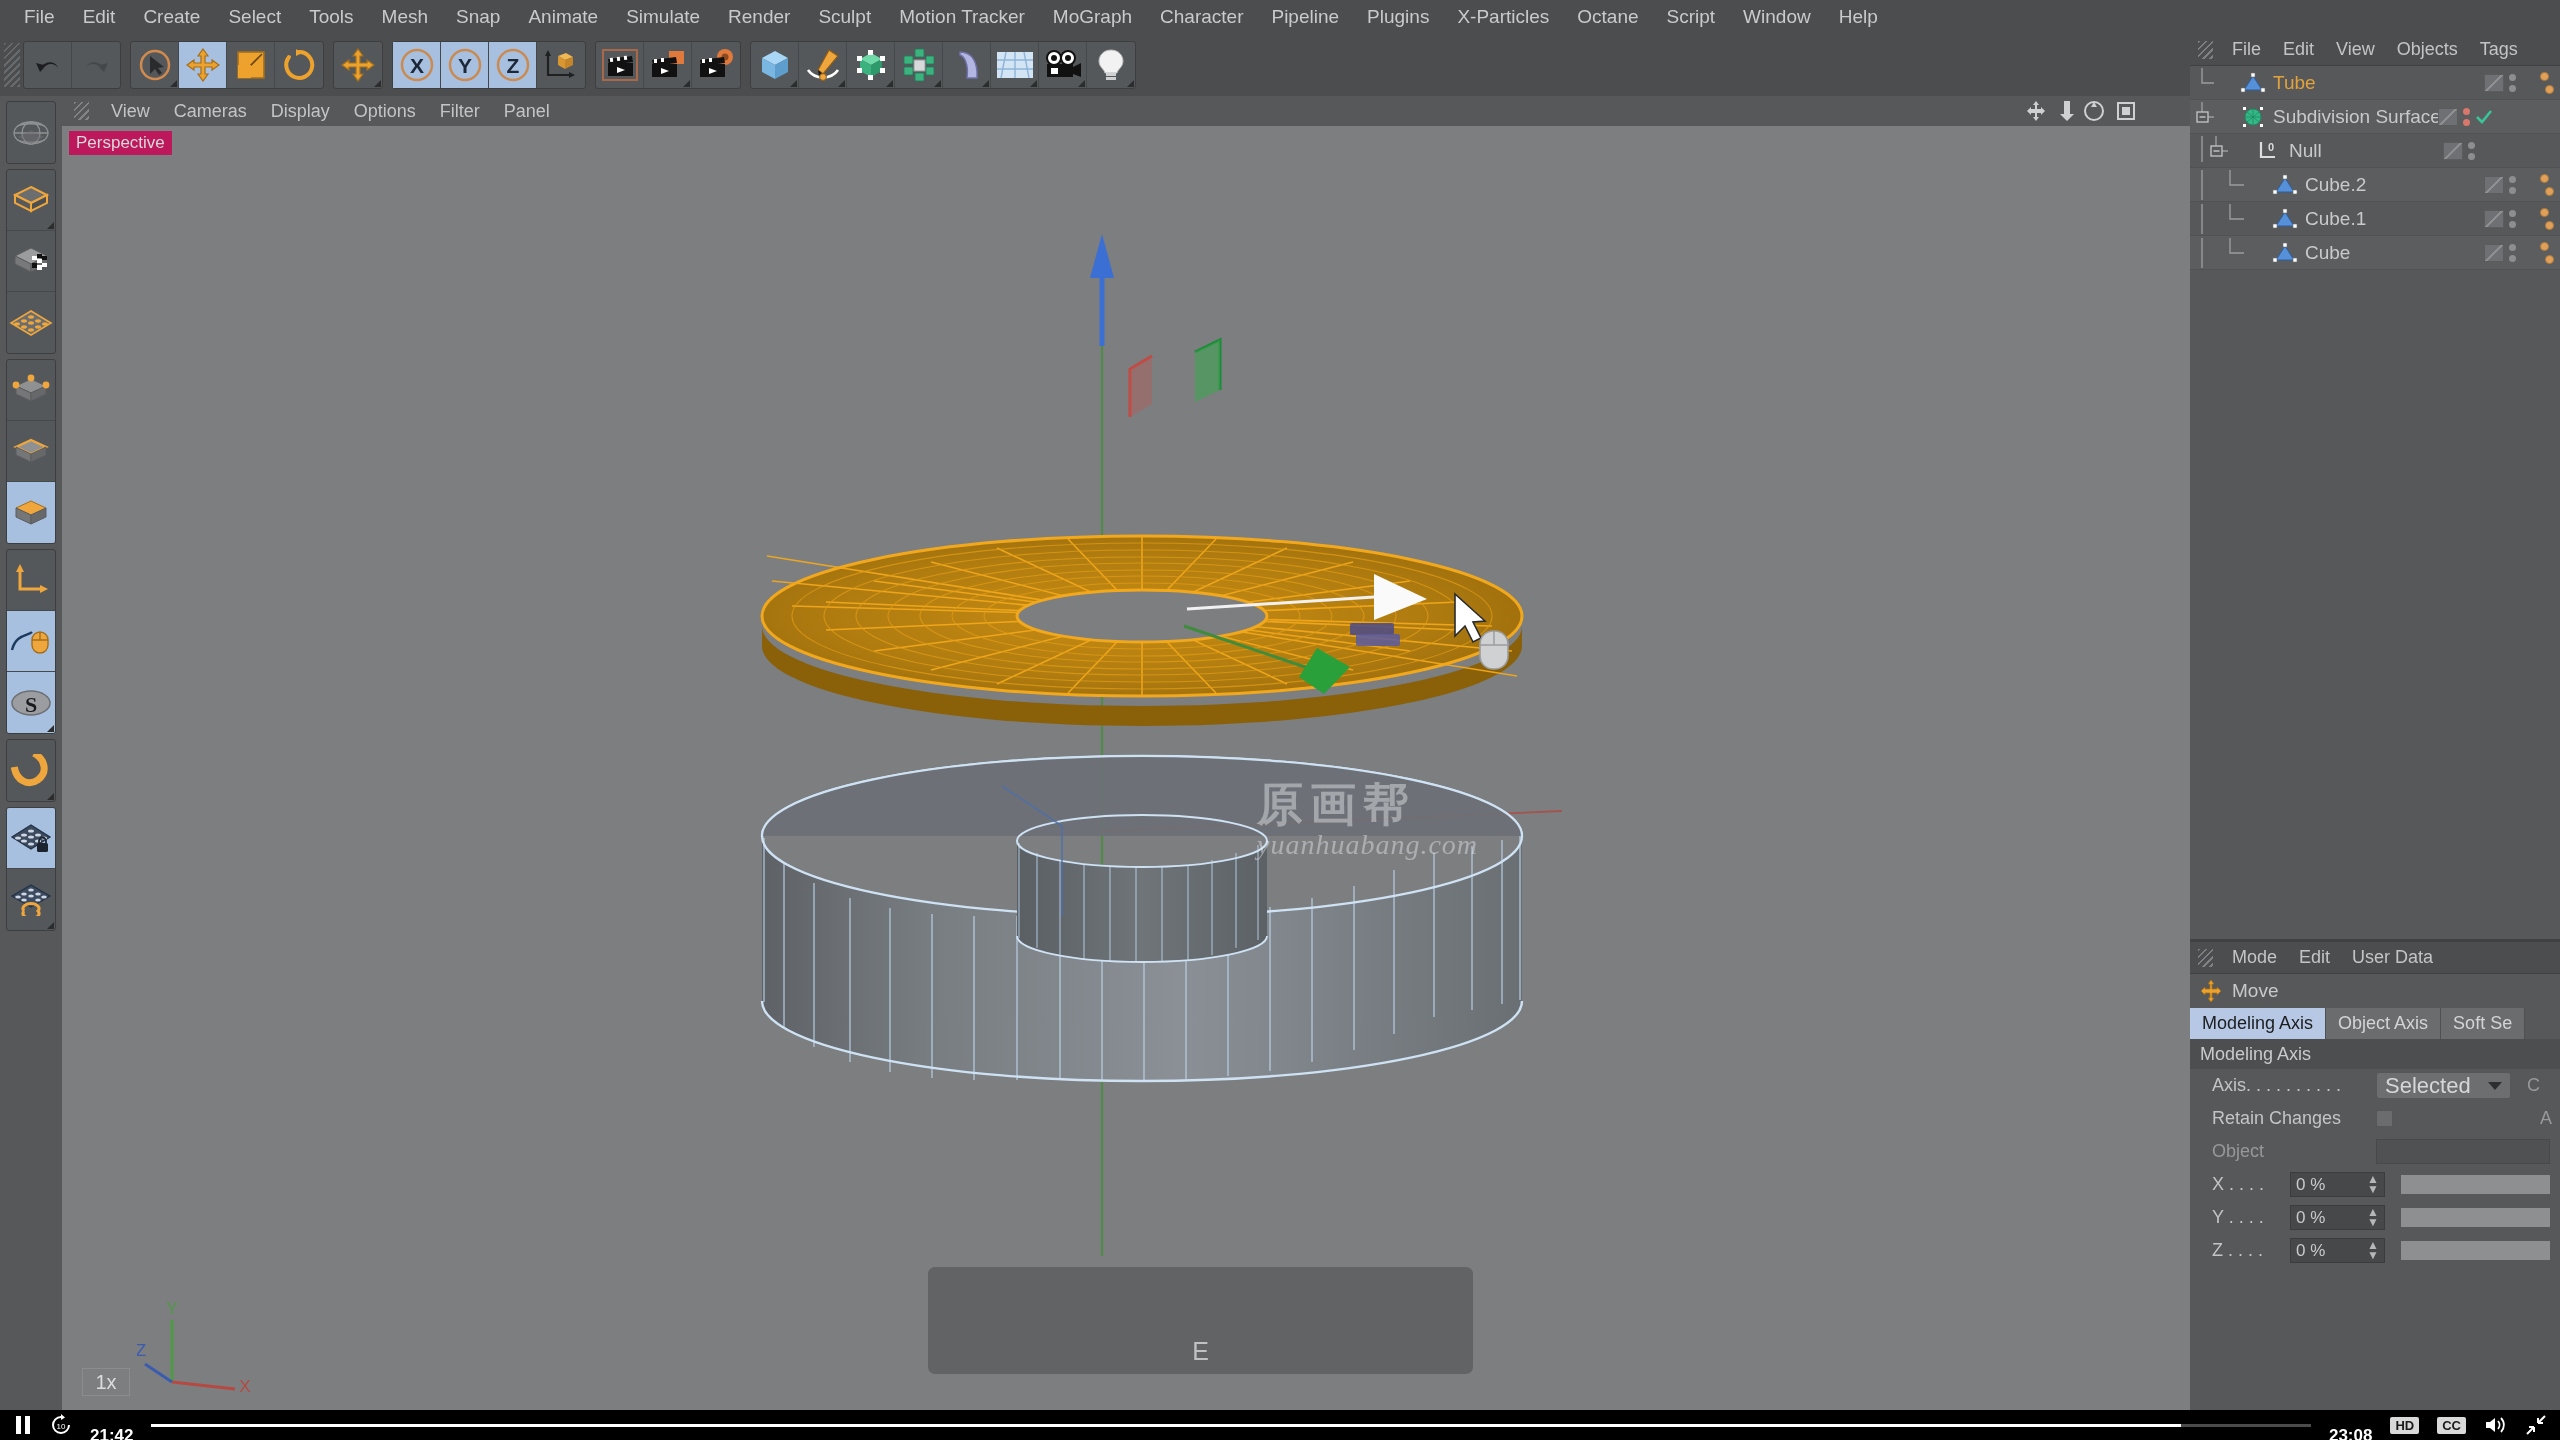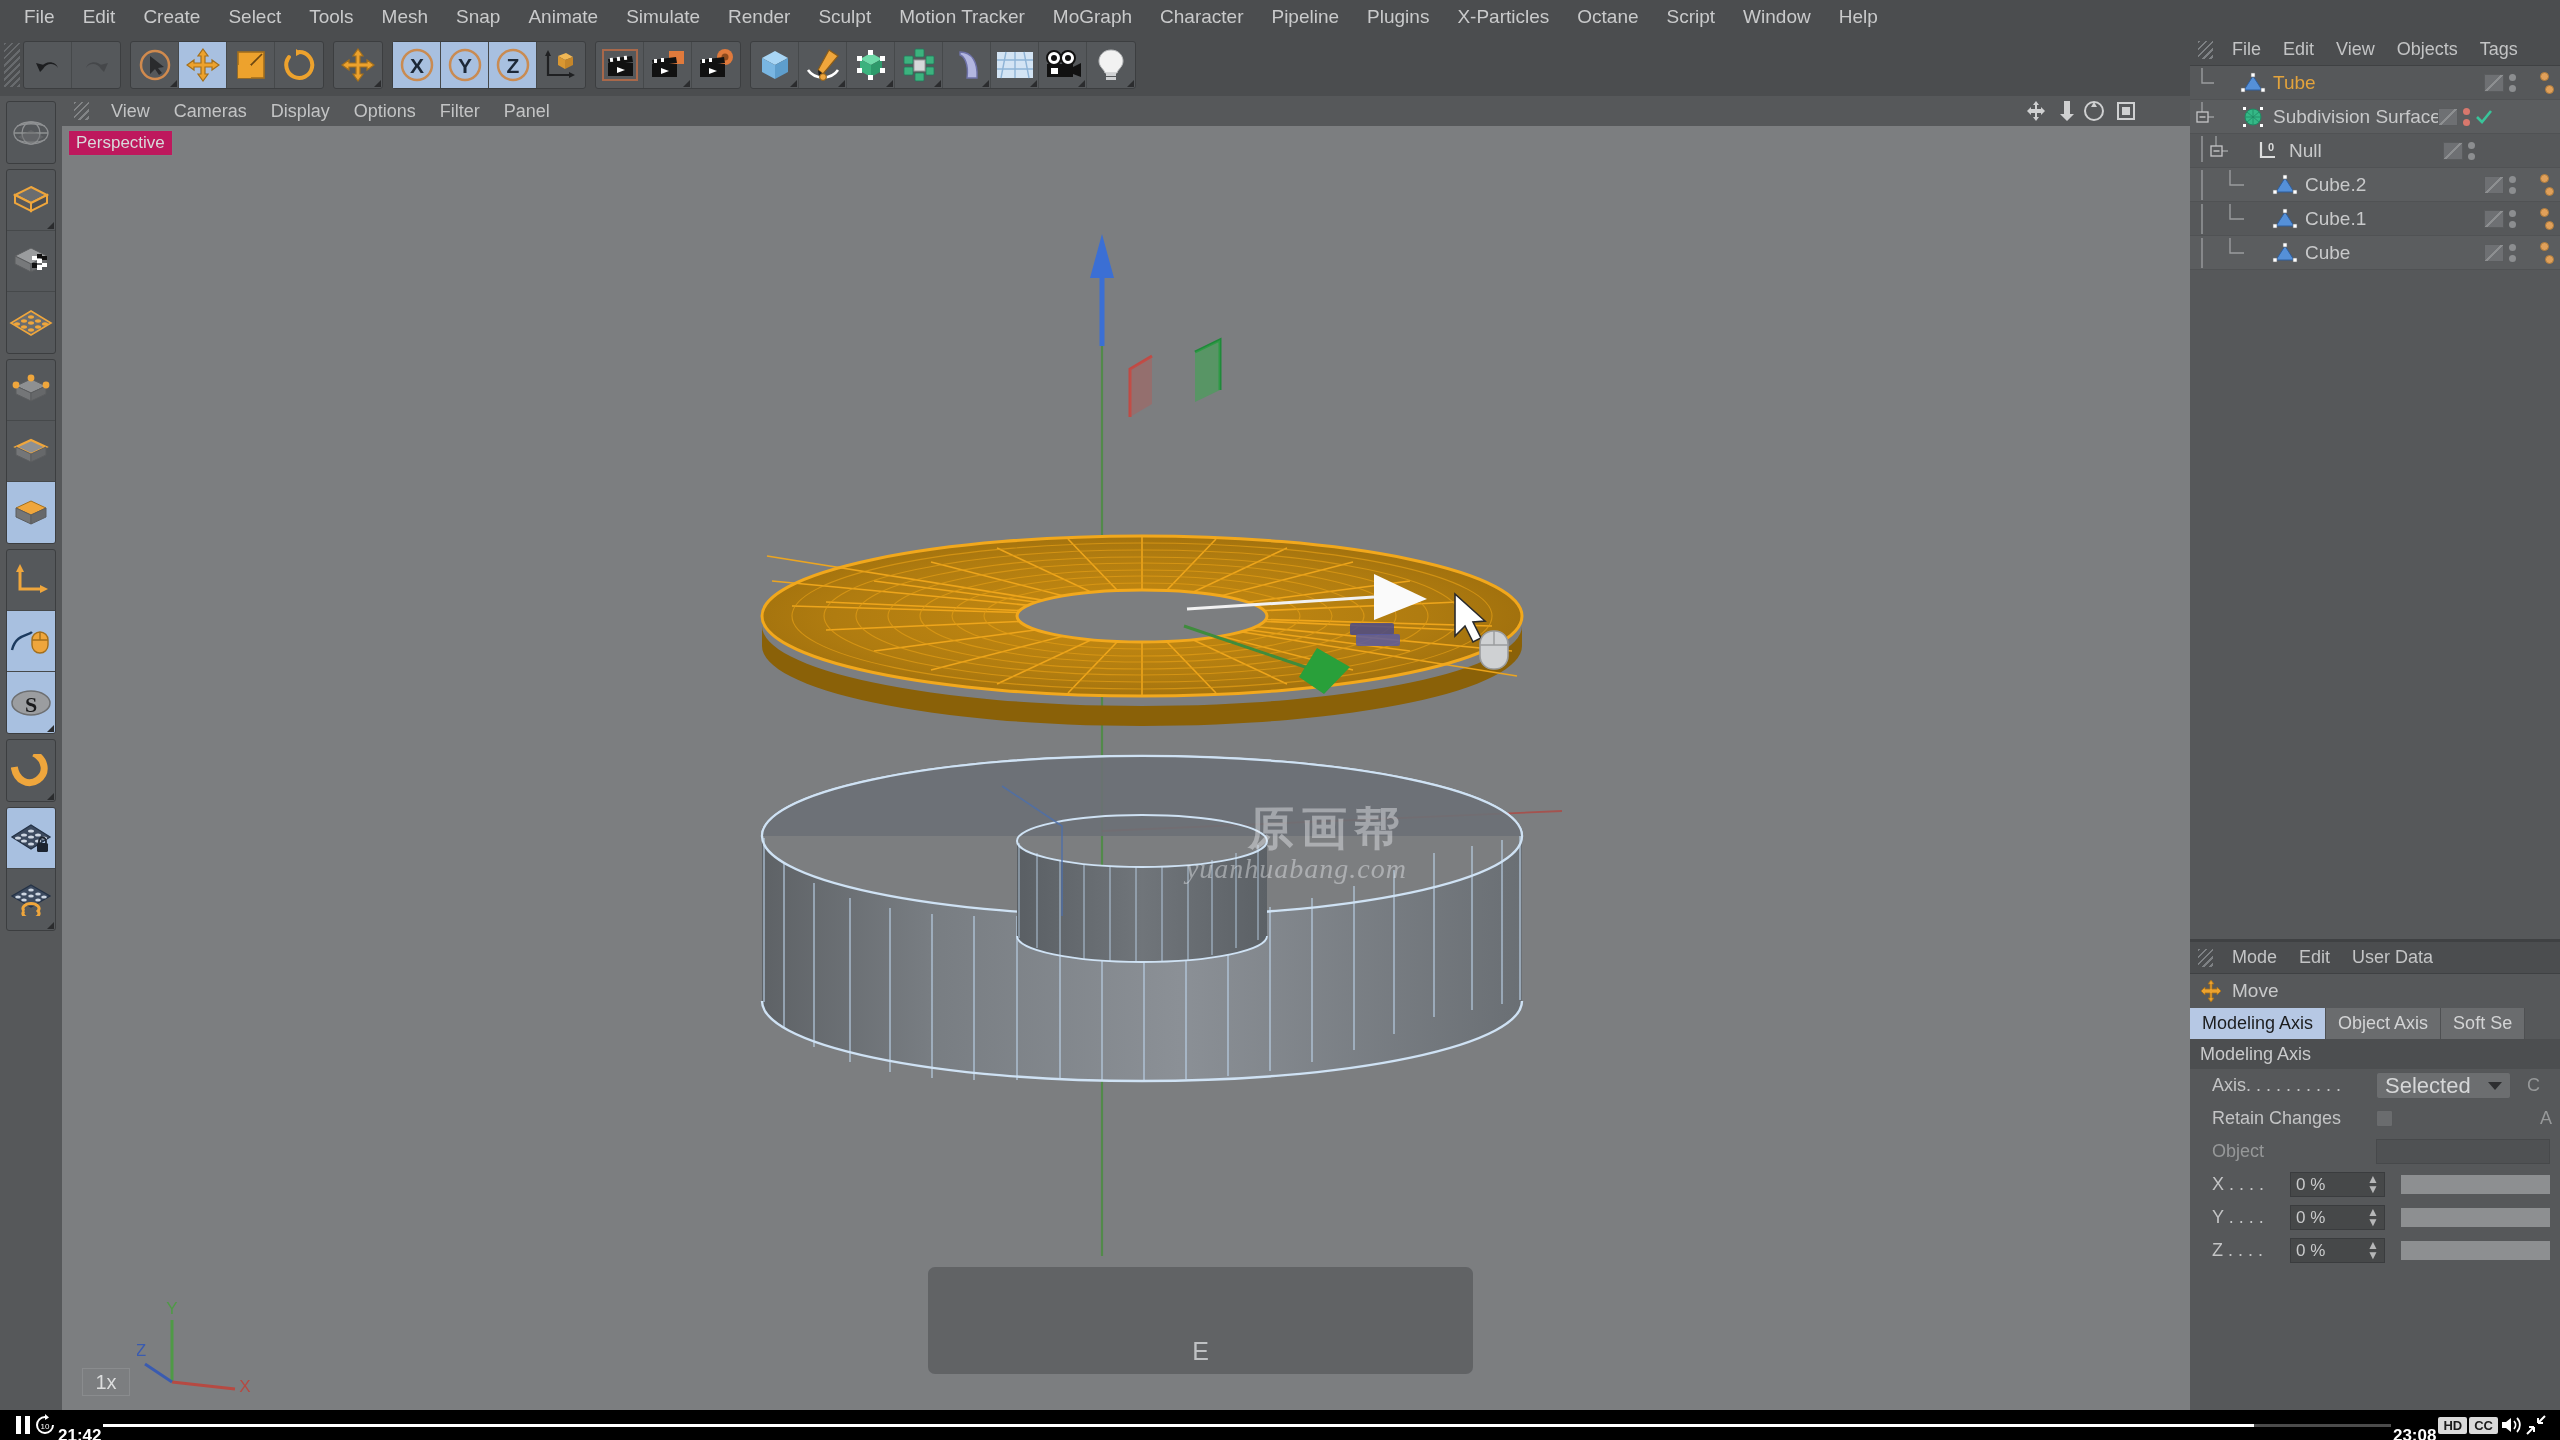--- a/index.html
+++ b/index.html
@@ -118,24 +118,23 @@
   .vpzoom {
     position: absolute; left: 20px; bottom: 14px;
     width: 48px; height: 28px;
     border: 1px solid #8a8c8e;
     color: #dcdddd; font-size: 20px;
     display: flex; align-items: center; justify-content: center;
   }
 
   
   .watermark {
-    position: absolute; left: 1095px; top: 655px;
-    width: 250px; text-align: right;
+    position: absolute; left: 1195px; top: 655px;
+    width: 250px; text-align: left;
     pointer-events: none;
-    margin-top: 24px;
   }
   .watermark .wm-cn {
     font-family: "Liberation Serif", serif;
     font-size: 46px; color: rgba(246,248,250,.40);
     letter-spacing: 7px; font-weight: bold;
     line-height: 1.05;
   }
   .watermark .wm-en {
     font-family: "Liberation Serif", serif;
     font-style: italic; font-size: 28px;
@@ -256,21 +255,21 @@
   }
   .objfield {
     flex: 1; height: 25px; background: #4f5153;
     border: 1px solid #47494b; margin-right: 10px;
   }
 
   
   .playerbar {
     position: absolute; left: 0; bottom: 0; width: 2560px; height: 30px;
     background: #000;
-    display: flex; align-items: center; padding: 0 14px; gap: 2px;
+    display: flex; align-items: center; padding: 0 14px; gap: 18px;
   }
   .pbtn { display: flex; align-items: center; }
   .ptime { color: #fff; font-size: 17px; font-weight: bold; margin-top: 21px; }
   .ptrack {
     flex: 1; height: 3px; background: #4b4b4b; position: relative;
   }
   .ptrack .pfill {
     position: absolute; left: 0; top: 0; height: 3px;
     background: #fff;
   }

